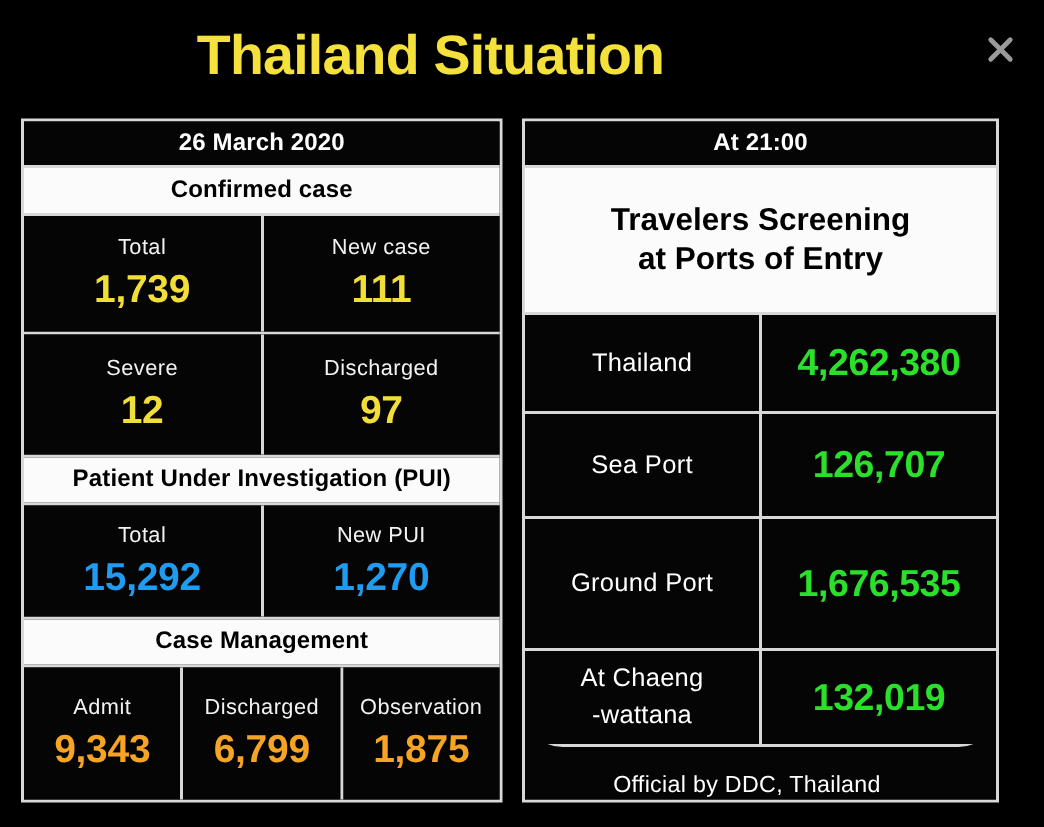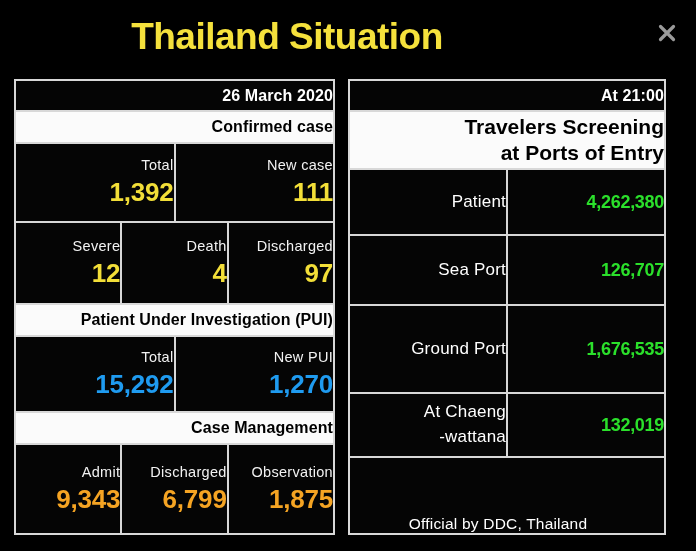--- a/index.html
+++ b/index.html
@@ -56,21 +56,21 @@
     display: flex;
     box-sizing: border-box;
     border-bottom: 2px solid #d8d8d8;
   }
   .row:last-child { border-bottom: none; }
 
   .cell {
     box-sizing: border-box;
     display: flex;
     flex-direction: column;
-    align-items: flex-end;
+    align-items: center;
     justify-content: center;
     border-right: 2px solid #d8d8d8;
     background: #050505;
     flex: 1 1 0;
     min-width: 0;
     overflow: hidden;
   }
   .cell:last-child { border-right: none; }
 
   .band-dark {
@@ -114,21 +114,21 @@
     flex: 0 0 158px;
     font-size: 17px;
     color: #ffffff;
     font-weight: normal;
     letter-spacing: 0.2px;
     line-height: 1.45;
     text-align: center;
   }
   .rp-value-cell {
     flex: 1 1 auto;
-    font-size: 18px;
+    font-size: 25px;
     font-weight: bold;
     letter-spacing: -0.3px;
   }
   .rp-footer {
     display: flex;
     align-items: center;
     justify-content: flex-end;
     padding-right: 18px;
     font-size: 15.5px;
     color: #ffffff;
@@ -157,36 +157,32 @@
 
   <div class="row band-row">
     <div class="cell band-white">
       <span class="sec-label">Confirmed case</span>
     </div>
   </div>
 
   <div class="row" style="height:79px;">
     <div class="cell">
       <span class="metric-label">Total</span>
-      <span class="metric-value v-yellow">1,392</span>
+      <span class="metric-value v-yellow">1,739</span>
     </div>
     <div class="cell">
       <span class="metric-label">New case</span>
       <span class="metric-value v-yellow">111</span>
     </div>
   </div>
 
   <div class="row" style="height:82px;">
     <div class="cell">
       <span class="metric-label">Severe</span>
       <span class="metric-value v-yellow">12</span>
-    </div>
-    <div class="cell">
-      <span class="metric-label">Death</span>
-      <span class="metric-value v-yellow">4</span>
     </div>
     <div class="cell">
       <span class="metric-label">Discharged</span>
       <span class="metric-value v-yellow">97</span>
     </div>
   </div>
 
   <div class="row band-row">
     <div class="cell band-white">
       <span class="sec-label">Patient Under Investigation (PUI)</span>
@@ -228,30 +224,30 @@
 </div>
 
 <div id="panel-right" class="panel">
 
   <div class="row hdr-row">
     <div class="cell band-dark">
       <span class="sec-label">At 21:00</span>
     </div>
   </div>
 
-  <div class="row" style="height:58px;">
+  <div class="row" style="height:98px;">
     <div class="cell band-white">
       <span class="sec-title">Travelers Screening</span>
       <span class="sec-title">at Ports of Entry</span>
     </div>
   </div>
 
   <div class="row" style="height:66px;">
     <div class="cell rp-label-cell">
-      <span>Patient</span>
+      <span>Thailand</span>
     </div>
     <div class="cell rp-value-cell v-green">
       <span>4,262,380</span>
     </div>
   </div>
 
   <div class="row" style="height:70px;">
     <div class="cell rp-label-cell">
       <span>Sea Port</span>
     </div>
@@ -262,21 +258,21 @@
 
   <div class="row" style="height:88px;">
     <div class="cell rp-label-cell">
       <span>Ground Port</span>
     </div>
     <div class="cell rp-value-cell v-green">
       <span>1,676,535</span>
     </div>
   </div>
 
-  <div class="row" style="height:64px;">
+  <div class="row" style="height:64px;border-radius:25px;">
     <div class="cell rp-label-cell">
       <span>At Chaeng</span>
       <span>-wattana</span>
     </div>
     <div class="cell rp-value-cell v-green">
       <span>132,019</span>
     </div>
   </div>
 
   <div class="row" style="flex:1 1 auto;">

